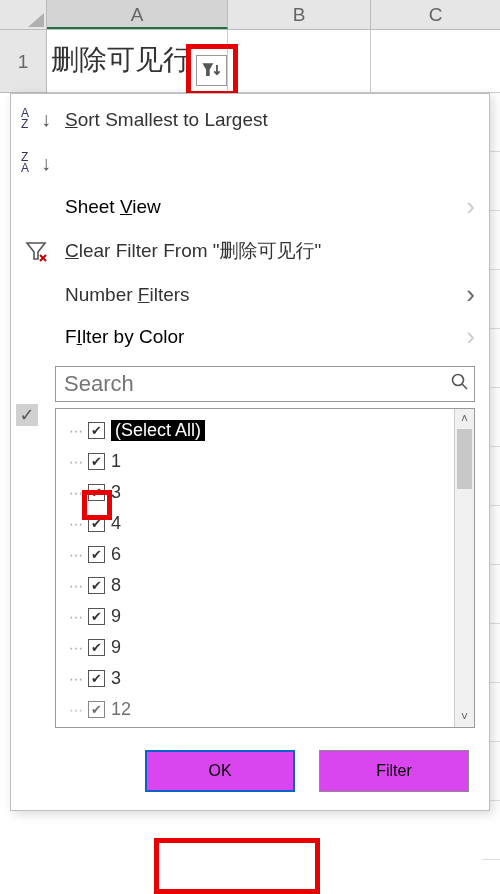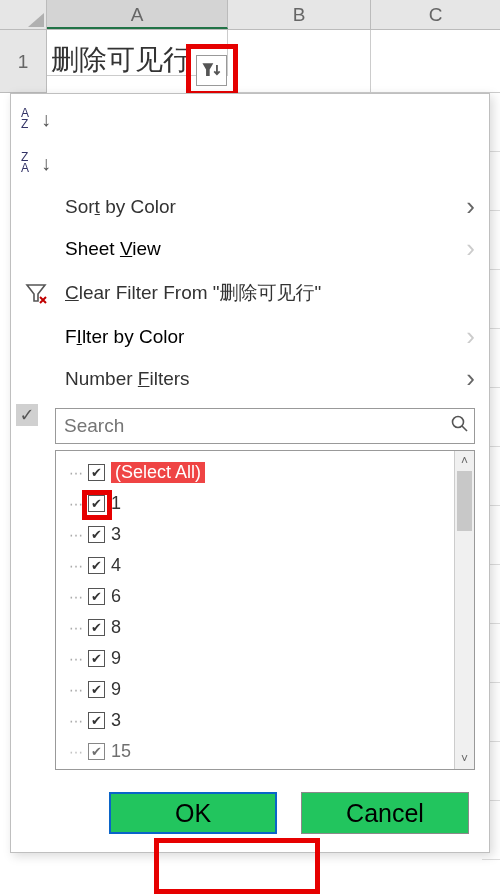--- a/index.html
+++ b/index.html
@@ -50,21 +50,21 @@
     background: #e6e6e6;
     border-right: 1px solid #bbb;
     border-bottom: 1px solid #bbb;
     color:#666;
     text-align: center;
     line-height: 63px;
   }
 
   .cell-A1 {
     position: absolute; left: 47px; top: 30px;
-    width: 181px; height: 46px;
+    width: 181px; height: 63px;
     border-right: 1px solid #ccc;
     border-bottom: 1px solid #ccc;
     font-size: 28px;
     line-height: 60px;
     padding-left: 4px;
     white-space: nowrap;
   }
   .cell { position:absolute; top:30px; height:63px; border-right:1px solid #ccc; border-bottom:1px solid #ccc; }
   .cell.B1 { left:228px; width:143px; }
   .cell.C1 { left:371px; width:130px; }
@@ -122,21 +122,21 @@
 
   
   .search-wrap {
     margin: 8px 14px 6px 44px;
     display:flex;
     border: 1px solid #999;
     height: 36px;
     align-items: center;
   }
   .search-wrap input {
-    flex:1; border:none; outline:none; font-size:19px;
+    flex:1; border:none; outline:none; font-size:22px;
     padding: 0 8px; color:#0f766e; background:transparent;
   }
   .search-ico { width: 28px; text-align:center; color:#555; }
 
   .checkmark-outer {
     position: absolute;
     left: 16px; top: 404px;
     width: 22px; height: 22px;
     background: #d0d0d0;
     display:flex; align-items:center; justify-content:center;
@@ -161,21 +161,21 @@
     gap: 6px;
     font-size: 18px;
   }
   .tree-dots { color:#aaa; letter-spacing: -1px; font-size:14px; width:14px; text-align:right;}
   .tree-cb {
     width: 17px; height: 17px;
     border: 1px solid #555;
     display:inline-flex; align-items:center; justify-content:center;
     font-size: 13px; color:#333; line-height:1;
   }
-  .tree-lbl.sel { background: #ef4444; color:#fff; padding: 0 4px; }
+  .tree-lbl.sel { background: #000000; color:#fff; padding: 0 4px; }
 
   .hl-selectall { left: 82px; top: 490px; width: 30px; height: 30px; }
 
   .vscroll {
     position:absolute; right:0; top:0; bottom:0; width:20px;
     background:#f0f0f0; border-left:1px solid #ccc;
   }
   .vscroll .up, .vscroll .down {
     height: 20px; text-align:center; line-height:20px; color:#666;
     font-size: 12px;
@@ -184,23 +184,23 @@
     position:absolute; left:2px; right:2px; top:20px; height:60px;
     background:#c8c8c8;
   }
   .vscroll .down { position:absolute; bottom:0; left:0; right:0; }
 
   .panel-buttons {
     display:flex; gap:24px; justify-content:flex-end;
     padding: 22px 20px 18px 20px;
   }
   .btn {
-    width: 168px; height: 42px;
-    font-size: 25px;
-    background: #22c55e;
+    width: 150px; height: 42px;
+    font-size: 16px;
+    background: #d946ef;
     border: 1px solid #8a8a8a;
   }
   .btn.ok { border: 2px solid #0a64c8; }
 
   .hl-ok { left: 154px; top: 838px; width: 166px; height: 56px; }
 
   
   .edge-cells { position:absolute; right:-2px; top:93px; width:20px; bottom:0;
     background:
       repeating-linear-gradient(to bottom, transparent 0 58px, #ddd 58px 59px);
@@ -232,55 +232,53 @@
 
 <div class="panel">
 
   <div class="menu-item">
     <span class="icon-slot">
       <span class="az-icon">
         <span class="letters">A<br>Z</span>
           <span class="arrow">↓</span>
       </span>
     </span>
+    <span class="label"><u>S</u>ort Smallest to Largest</span>
   </div>
 
   <div class="menu-item">
     <span class="icon-slot">
       <span class="az-icon">
         <span class="letters">Z<br>A</span>
           <span class="arrow">↓</span>
       </span>
     </span>
   </div>
 
-  <div class="menu-item has-sub menu-pad">
-    <span class="label">Sor<u>t</u> by Color</span>
-  </div>
 
   <div class="menu-item has-sub disabled menu-pad">
     <span class="label">Sheet <u>V</u>iew</span>
   </div>
 
   <div class="menu-item">
     <span class="icon-slot">
       <svg class="funnel-clear" viewBox="0 0 26 26">
         <path d="M4 5 L22 5 L15 14 L15 21 L11 21 L11 14 Z" fill="none" stroke="#555" stroke-width="1.6"></path>
         <path d="M17 17 L23 23 M23 17 L17 23" stroke="#c00000" stroke-width="2"></path>
       </svg>
     </span>
     <span class="label"><u>C</u>lear Filter From "删除可见行"</span>
   </div>
 
+  <div class="menu-item has-sub menu-pad">
+    <span class="label">Number <u>F</u>ilters</span>
+  </div>
+
   <div class="menu-item has-sub disabled menu-pad">
     <span class="label">F<u>I</u>lter by Color</span>
-  </div>
-
-  <div class="menu-item has-sub menu-pad">
-    <span class="label">Number <u>F</u>ilters</span>
   </div>
 
   <div class="search-wrap">
     <input type="text" placeholder="Search" style="">
     <span class="search-ico">
       <svg width="18" height="18" viewBox="0 0 18 18">
           <circle cx="7" cy="7" r="5.5" fill="none" stroke="#555" stroke-width="1.6"></circle>
           <line x1="11" y1="11" x2="16" y2="16" stroke="#555" stroke-width="1.6"></line>
         </svg>
     </span>
@@ -329,33 +327,33 @@
         <span class="tree-lbl">9</span>
       </div>
       <div class="tree-item">
         <span class="tree-dots">⋯</span>
         <span class="tree-cb">✔</span>
         <span class="tree-lbl">3</span>
       </div>
       <div class="tree-item" style="opacity:.7;">
         <span class="tree-dots">⋯</span>
         <span class="tree-cb">✔</span>
-        <span class="tree-lbl">15</span>
+        <span class="tree-lbl">12</span>
       </div>
     </div>
     <div class="vscroll">
       <div class="up">˄</div>
       <div class="thumb"></div>
       <div class="down">˅</div>
     </div>
   </div>
 
   <div class="panel-buttons">
     <button class="btn ok">OK</button>
-    <button class="btn">Cancel</button>
+    <button class="btn">Filter</button>
   </div>
 
 </div>
 
 <div class="checkmark-outer">✓</div>
 
 <div class="highlight-red hl-selectall"></div>
 <div class="highlight-red hl-ok"></div>
 
 </body></html>

